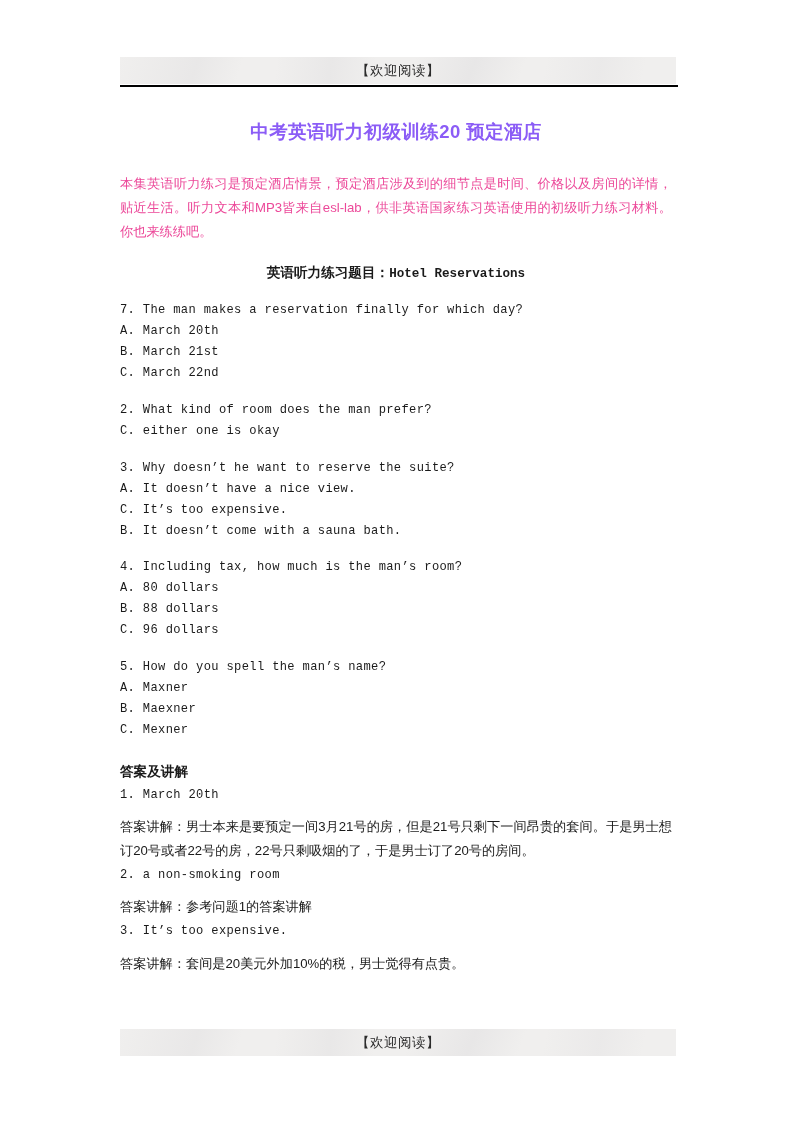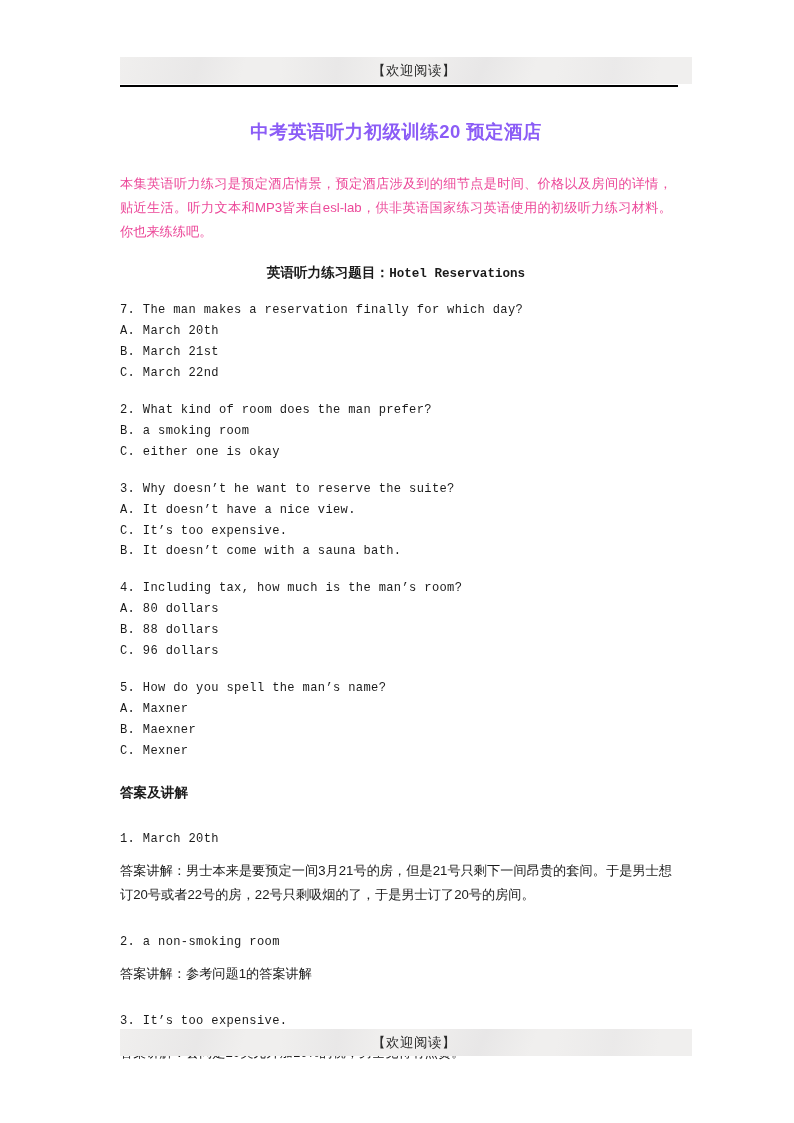--- a/index.html
+++ b/index.html
@@ -30,21 +30,20 @@
     height: 27px;
     background:
       linear-gradient(107deg, rgba(255,255,255,0) 0%, rgba(170,168,176,0.10) 14%, rgba(255,255,255,0) 22%),
       linear-gradient(96deg, rgba(255,255,255,0) 28%, rgba(160,158,168,0.09) 38%, rgba(255,255,255,0) 46%),
       linear-gradient(112deg, rgba(255,255,255,0) 52%, rgba(165,163,173,0.11) 63%, rgba(255,255,255,0) 72%),
       linear-gradient(100deg, rgba(255,255,255,0) 76%, rgba(172,170,180,0.08) 86%, rgba(255,255,255,0) 94%),
       #f0efee;
     display: flex;
     align-items: center;
     justify-content: center;
-    padding-left: 16px;
   }
   .banner-text {
     font-family: "Liberation Serif", serif;
     font-size: 13.5px;
     color: #2b2b2b;
     letter-spacing: 0.5px;
   }
   #header-banner { top: 57px; }
   #footer-banner { top: 1029px; }
   .header-rule {
@@ -111,21 +110,21 @@
     font-family: "Liberation Mono", monospace;
     font-size: 12.1px;
     line-height: 1.73;
     color: #1a1a1a;
     letter-spacing: 0.35px;
   }
   .qblock .qline { white-space: pre; }
   .qblock .opt { white-space: pre; }
 
   
-  .ablock { margin-top: 25px; }
+  .ablock { margin-top: 2px; }
   .ans-line {
     font-family: "Liberation Mono", monospace;
     font-size: 12.1px;
     line-height: 1.7;
     color: #1a1a1a;
     letter-spacing: 0.35px;
     white-space: pre;
   }
   .exp-line {
     margin-top: 10px;
@@ -155,21 +154,20 @@
 
     <div class="qblock">
       <div class="qline">7. The man makes a reservation finally for which day?</div>
       <div class="opt">A. March 20th</div>
       <div class="opt">B. March 21st</div>
       <div class="opt">C. March 22nd</div>
     </div>
 
     <div class="qblock">
       <div class="qline">2. What kind of room does the man prefer?</div>
-      <div class="opt">B. a smoking room</div>
       <div class="opt">C. either one is okay</div>
     </div>
 
     <div class="qblock">
       <div class="qline">3. Why doesn’t he want to reserve the suite?</div>
       <div class="opt">A. It doesn’t have a nice view.</div>
       <div class="opt">C. It’s too expensive.</div>
       <div class="opt">B. It doesn’t come with a sauna bath.</div>
     </div>
 

